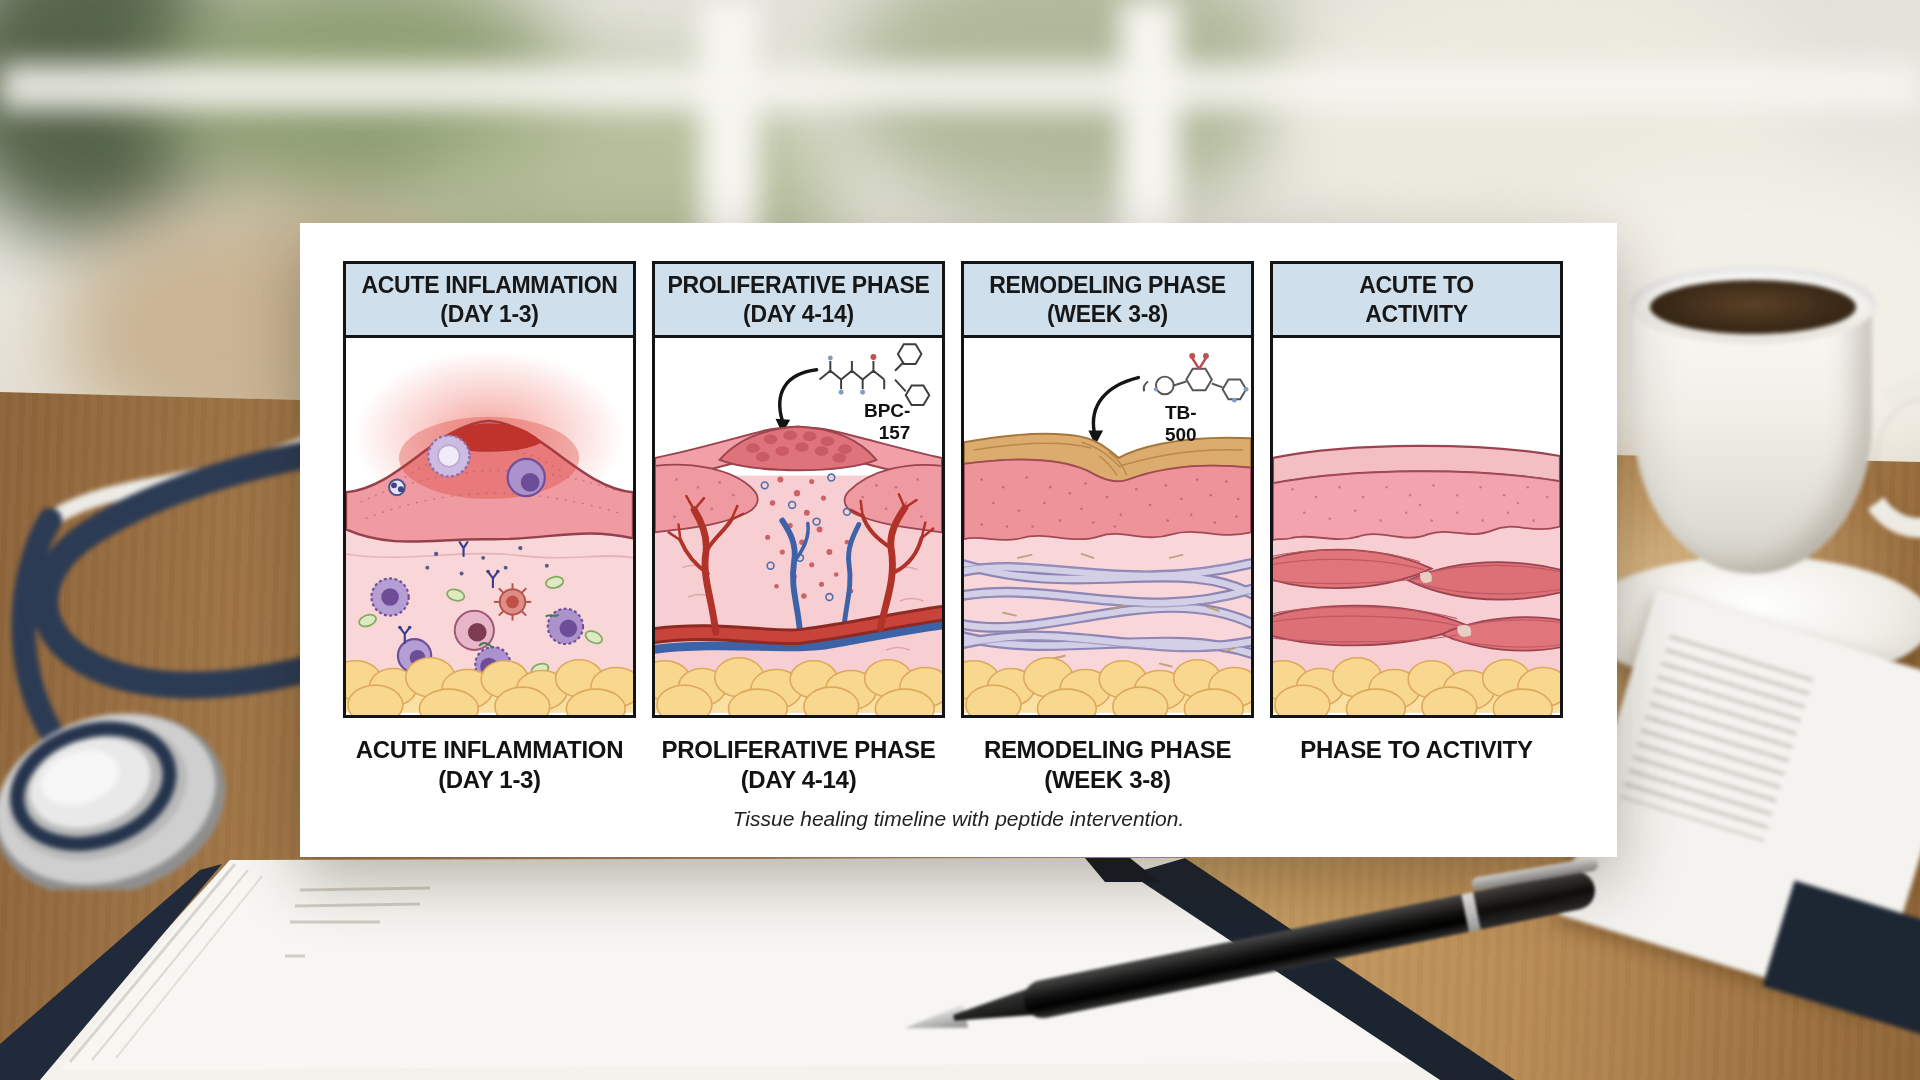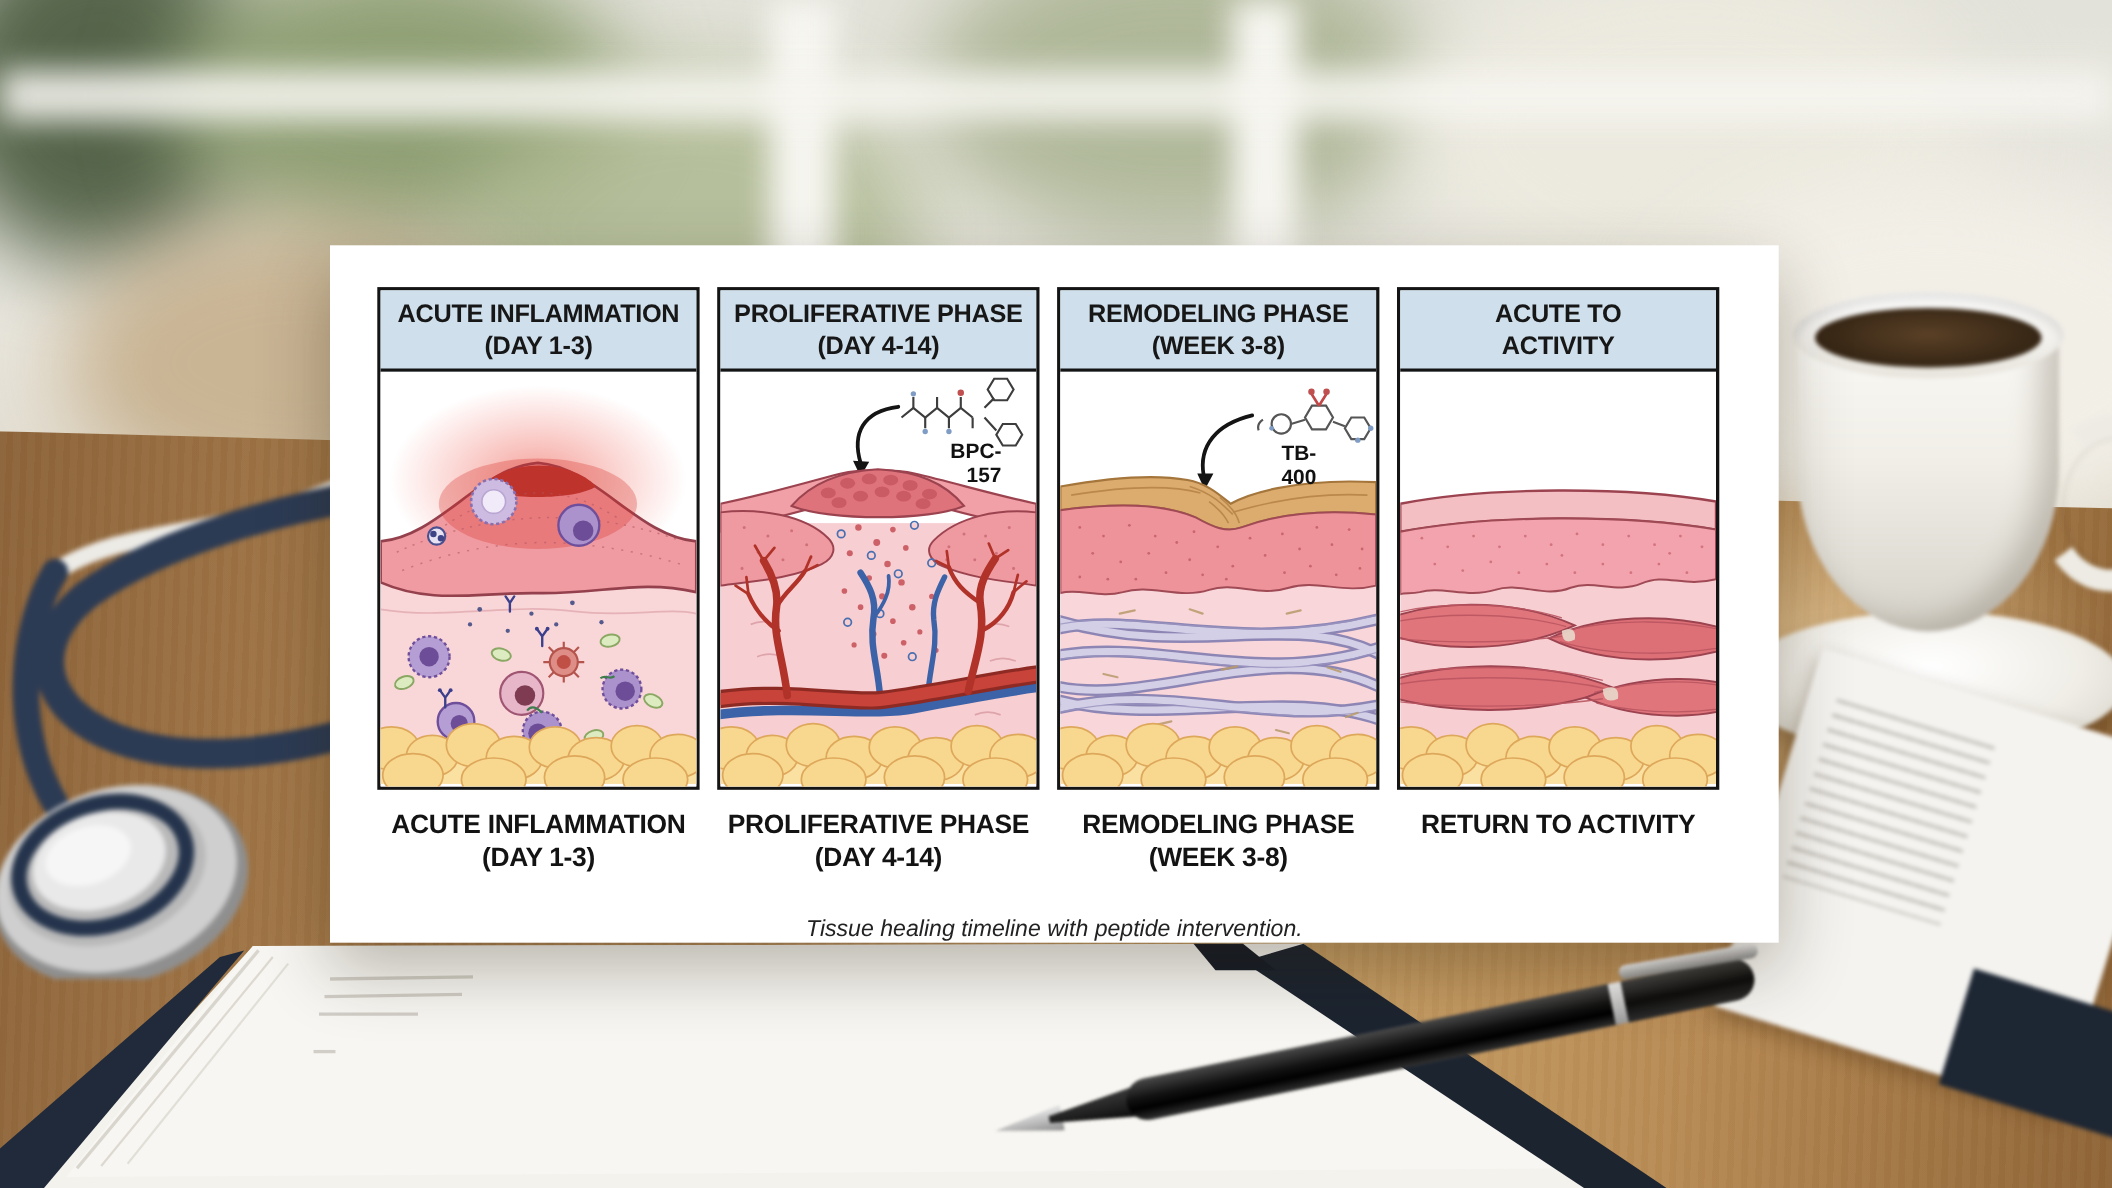--- a/index.html
+++ b/index.html
@@ -77,21 +77,21 @@
   .panel{width:287px;border:3px solid #141414;background:#fff;}
   .panel-header{height:71px;background:#cfe0ec;border-bottom:3px solid #141414;
         display:flex;flex-direction:column;justify-content:center;align-items:center;
         font-weight:700;font-size:23px;line-height:1.25;color:#171717;letter-spacing:-.3px;text-align:center;}
   .panel-illus{position:relative;height:377px;background:#fff;}
   .panel-illus svg{display:block;}
   .peptide-label{position:absolute;font-weight:700;font-size:19px;color:#111;transform:translateX(-50%);}
   .panel-caption{margin-top:17px;text-align:center;font-weight:700;font-size:24px;line-height:1.25;
         color:#131313;letter-spacing:-.3px;}
   .card-footer{position:absolute;left:0;right:0;top:584px;text-align:center;
-        font-style:italic;font-size:21px;color:#222;margin-top:26px;}
+        font-style:italic;font-size:21px;color:#222;}
 </style>
 </head>
 <body>
 
 <div class="bg">
 
   <div class="window">
     <div class="blob" style="left:-60px;top:-80px;width:300px;height:320px;background:#55644a;"></div>
     <div class="blob" style="left:150px;top:-40px;width:420px;height:260px;background:#8f9f74;"></div>
     <div class="blob" style="left:420px;top:60px;width:420px;height:300px;background:#aab68c;opacity:.8;"></div>
@@ -546,21 +546,21 @@
                     <ellipse cx="200" cy="357" rx="26" ry="20"></ellipse>
                   <ellipse cx="238" cy="345" rx="24" ry="19"></ellipse>
                     <ellipse cx="276" cy="354" rx="26" ry="20"></ellipse>
                   <ellipse cx="30" cy="372" rx="28" ry="20"></ellipse>
                     <ellipse cx="105" cy="376" rx="30" ry="20"></ellipse>
                   <ellipse cx="180" cy="374" rx="28" ry="20"></ellipse>
                     <ellipse cx="255" cy="376" rx="30" ry="20"></ellipse>
                 </g>
               </g>
             </svg>
-            <div class="peptide-label" style="left:80%;top:64px;">TB-400</div>
+            <div class="peptide-label" style="left:80%;top:64px;">TB-500</div>
           </div>
         </div>
         <div class="panel-caption">
           <div>REMODELING PHASE</div>
           <div>(WEEK 3-8)</div>
         </div>
       </div>
 
       <div class="panel-col">
         <div class="panel">
@@ -637,21 +637,21 @@
                   <ellipse cx="30" cy="372" rx="28" ry="20"></ellipse>
                     <ellipse cx="105" cy="376" rx="30" ry="20"></ellipse>
                   <ellipse cx="180" cy="374" rx="28" ry="20"></ellipse>
                     <ellipse cx="255" cy="376" rx="30" ry="20"></ellipse>
                 </g>
               </g>
             </svg>
           </div>
         </div>
         <div class="panel-caption">
-          <div>RETURN TO ACTIVITY</div>
+          <div>PHASE TO ACTIVITY</div>
           <div></div>
         </div>
       </div>
 
     </div>
     <div class="card-footer">Tissue healing timeline with peptide intervention.</div>
   </div>
 </div>
 
 </body></html>

